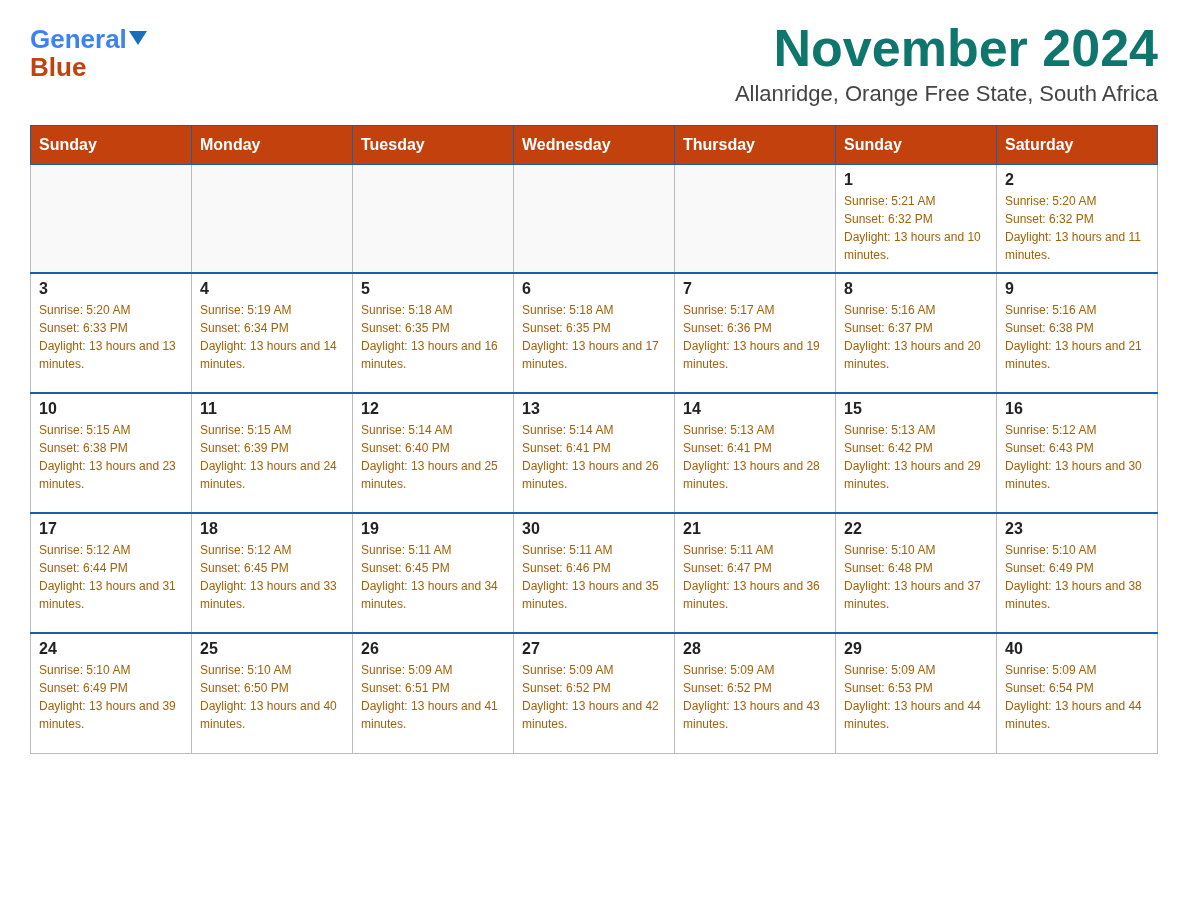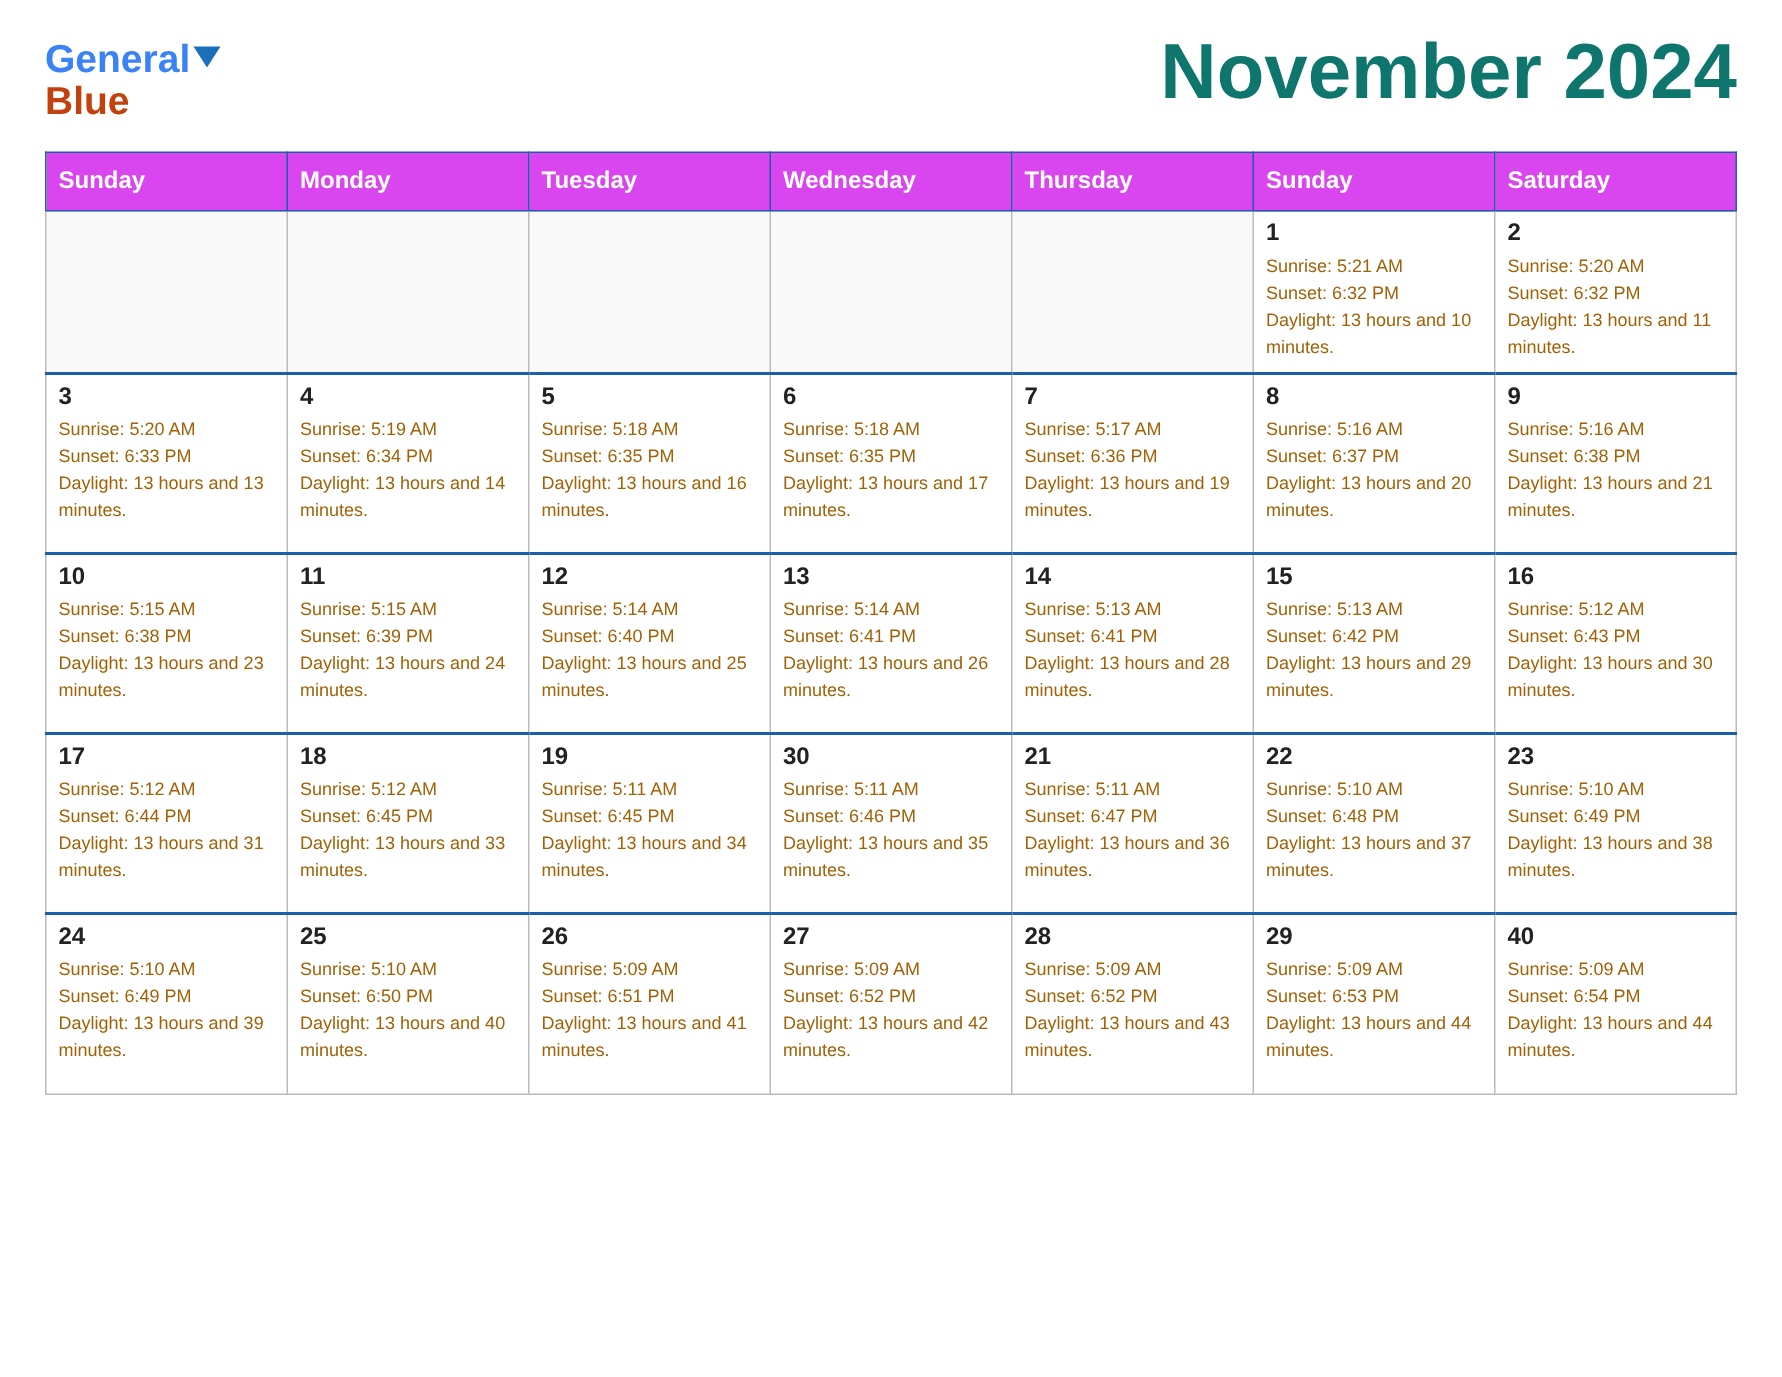--- a/index.html
+++ b/index.html
@@ -62,21 +62,21 @@
       font-size: 22px;
       color: #444;
       margin-top: 4px;
     }
     .calendar {
       width: 100%;
       border-collapse: collapse;
       border: 1px solid #999;
     }
     .calendar th {
-      background-color: #d946ef;
+      background-color: #c2410c;
       color: #fff;
       font-size: 16px;
       font-weight: bold;
       padding: 10px 8px;
       text-align: left;
       border: 1px solid #1a5fa8;
     }
     .calendar td {
       width: 14.28%;
       vertical-align: top;
@@ -114,20 +114,21 @@
 
 <div class="header-area">
   <div class="logo-area">
     <div class="logo-text">
       General<span class="logo-triangle"></span>
     </div>
     <div class="logo-blue-line">Blue</div>
   </div>
   <div class="title-area">
     <div class="month-title">November 2024</div>
+    <div class="location-title">Allanridge, Orange Free State, South Africa</div>
   </div>
 </div>
 
 <table class="calendar">
   <thead>
     <tr>
       <th>Sunday</th>
       <th>Monday</th>
       <th>Tuesday</th>
       <th>Wednesday</th>

